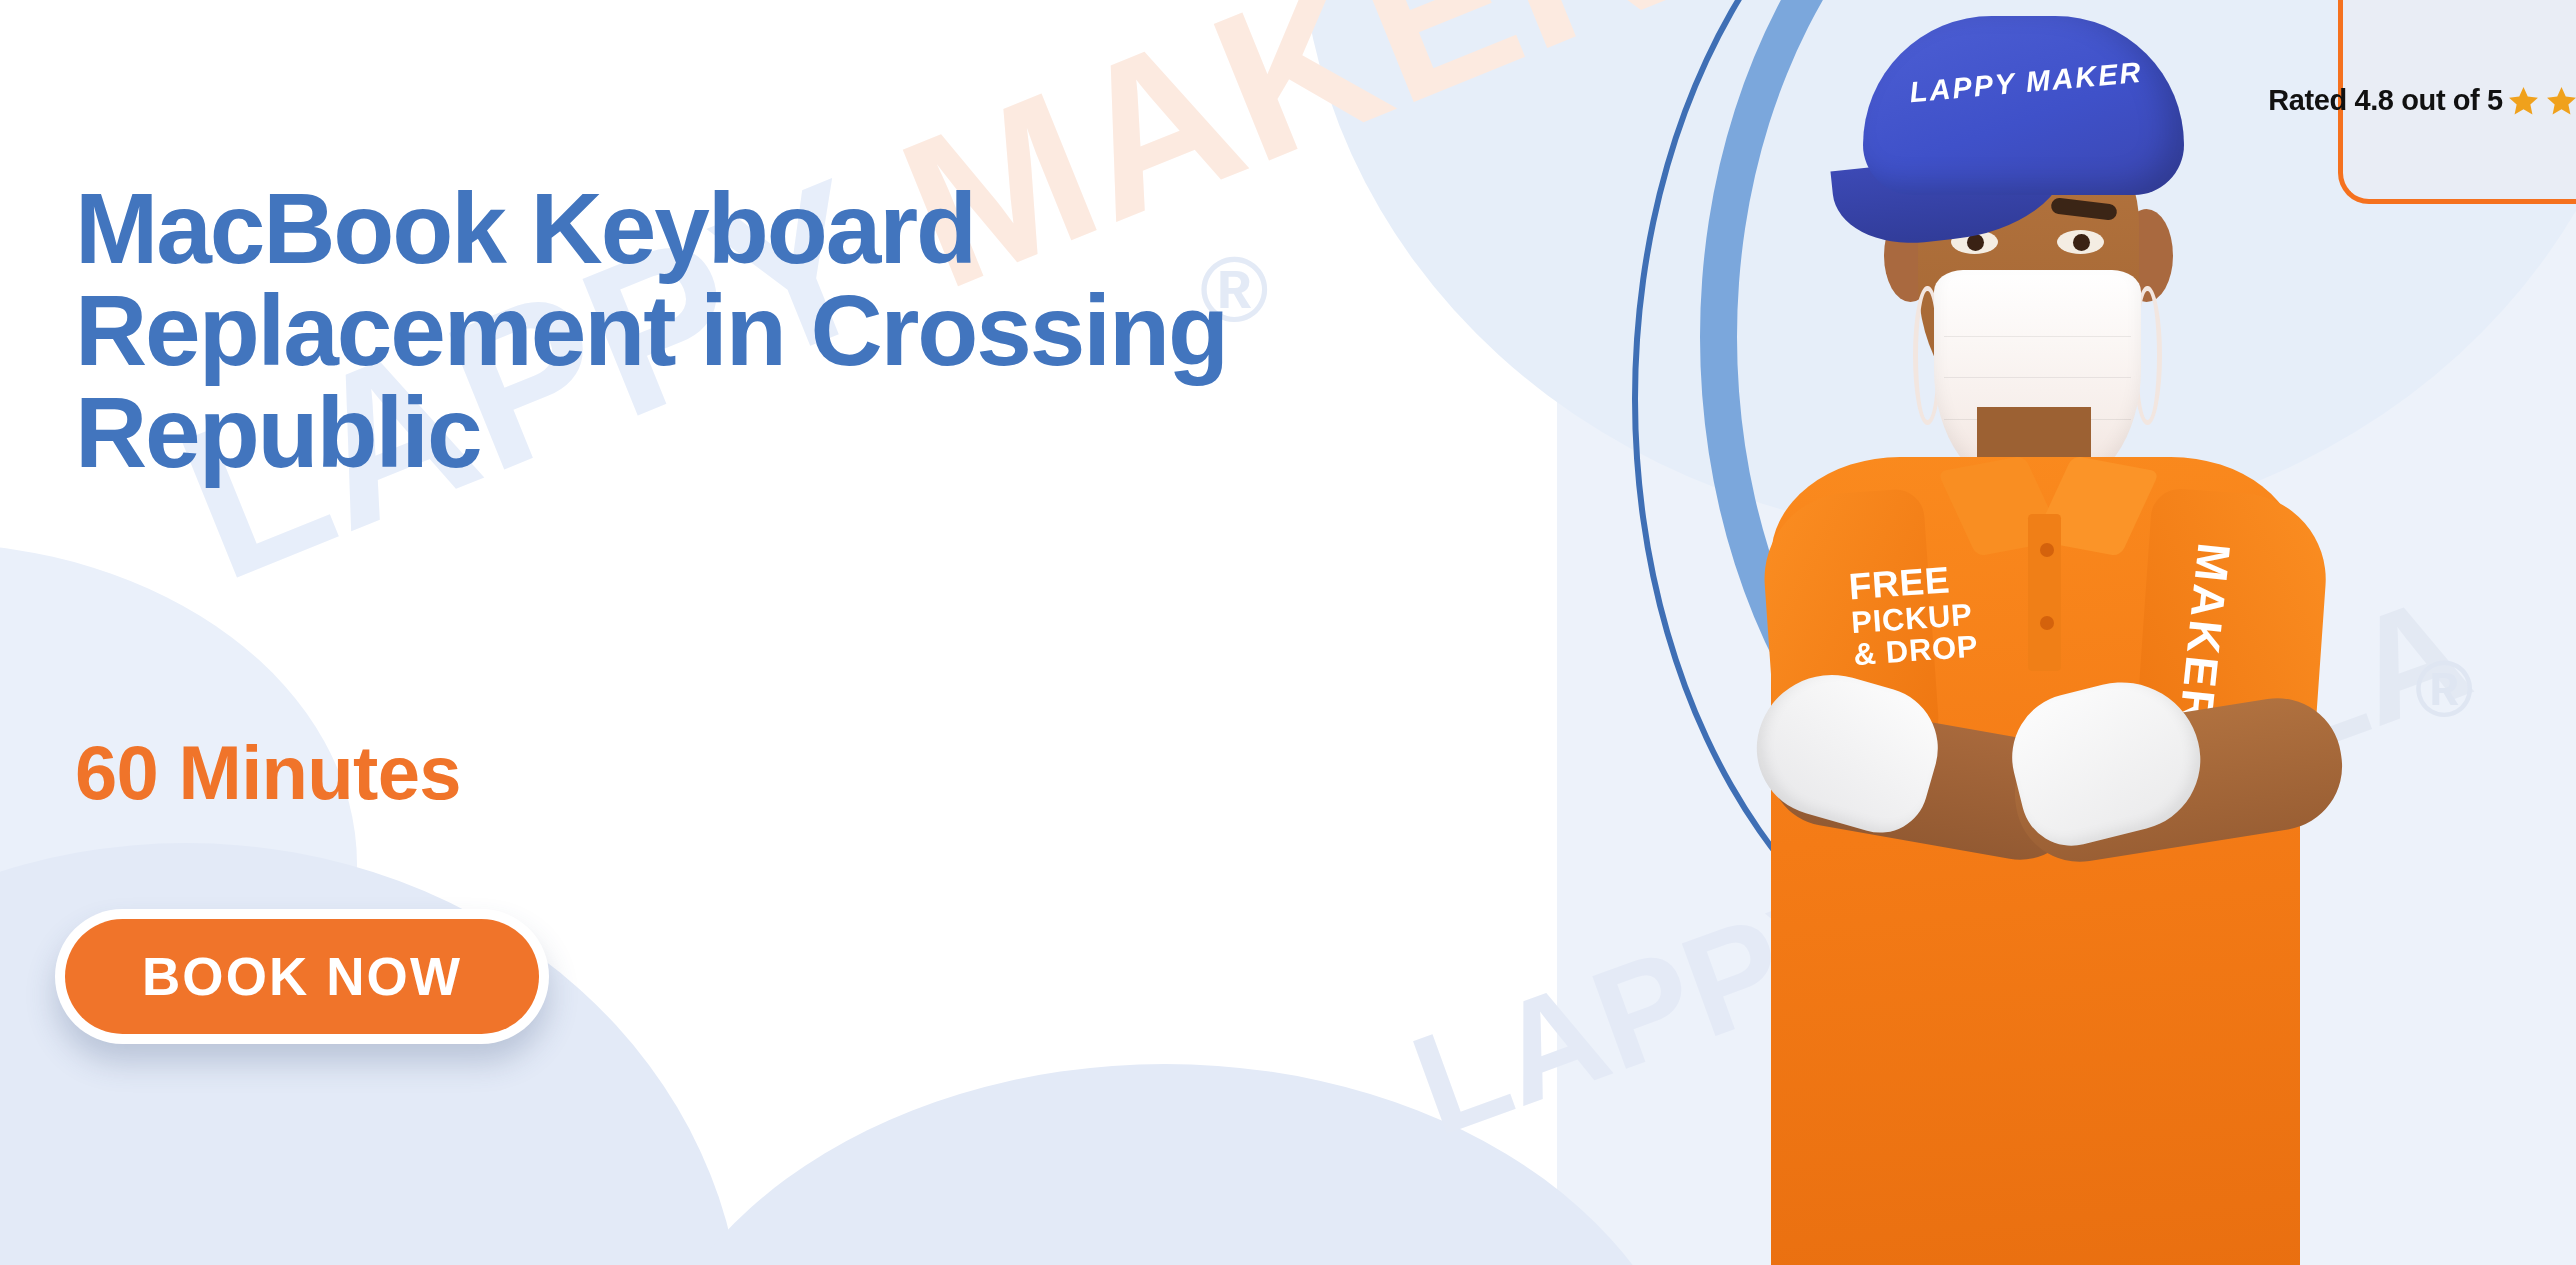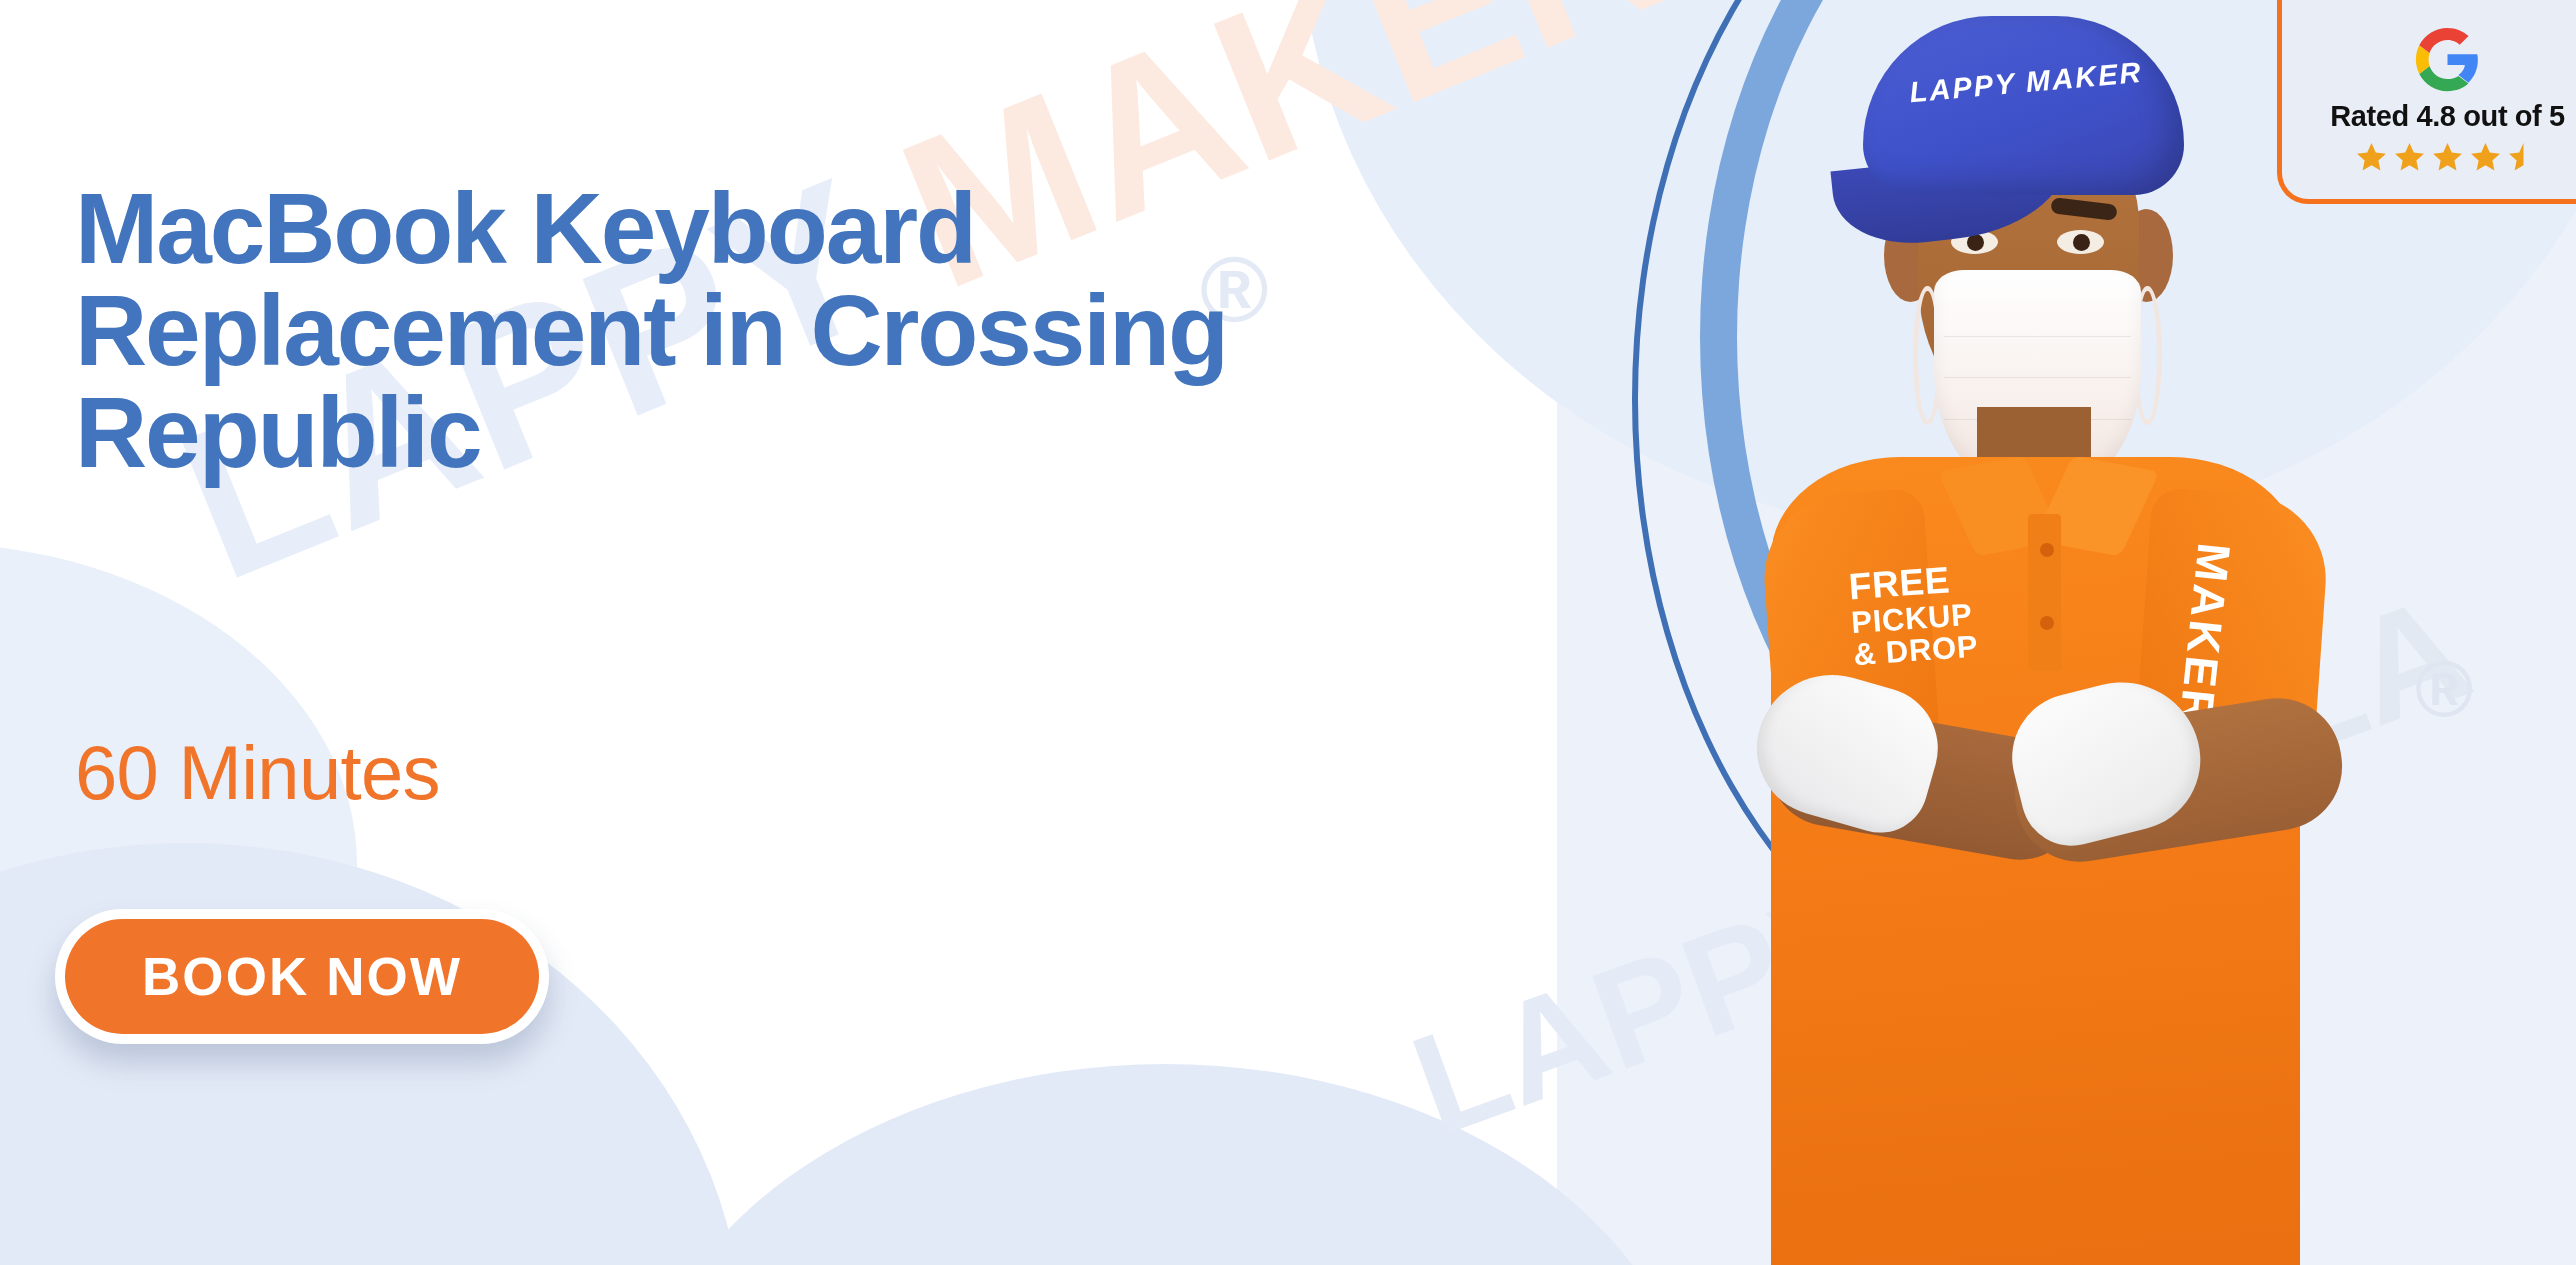--- a/index.html
+++ b/index.html
@@ -282,26 +282,26 @@
     background:linear-gradient(200deg,#FDFDFD,#E7E7E9);
     border-radius:79px 64px 50px 71px;
     transform:rotate(16deg);
     box-shadow:inset 5.7px -5.7px 13px rgba(0,0,0,.07);
   }
 
   
   .rating-badge{
     position:absolute;
     right:0;top:0;
-    width:299px;height:204px;
+    width:238px;height:204px;
     background:#E9EDF5;
     border:5px solid #F5711E;
     border-top:none;border-right:none;
     border-radius:0 0 0 31px;
-    display:flex;flex-direction:column;
+    display:flex;flex-direction:row;
     align-items:center;justify-content:center;
     gap:4.3px;
     box-sizing:border-box;
     padding-left:37px;
   }
   .g-logo{width:69px;height:69px;display:block;}
   .rating-text{
     font-size:29px;font-weight:700;color:#111;
     letter-spacing:-0.4px;white-space:nowrap;
     margin-top:1.4px;
@@ -328,21 +328,21 @@
     font-size:76px;
     font-weight:400;
     letter-spacing:-0.7px;
     margin:0;
     white-space:nowrap;
   }
   .highlight{
     position:absolute;left:0;top:729px;
     color:#F0742A;
     font-size:76px;
-    font-weight:400;
+    font-weight:700;
     letter-spacing:-0.7px;
     margin:0;
     white-space:nowrap;
   }
 
   .cta-wrap{
     position:absolute;left:-20px;top:909px;
     padding:10px;
     background:#ffffff;
     border-radius:79px;

